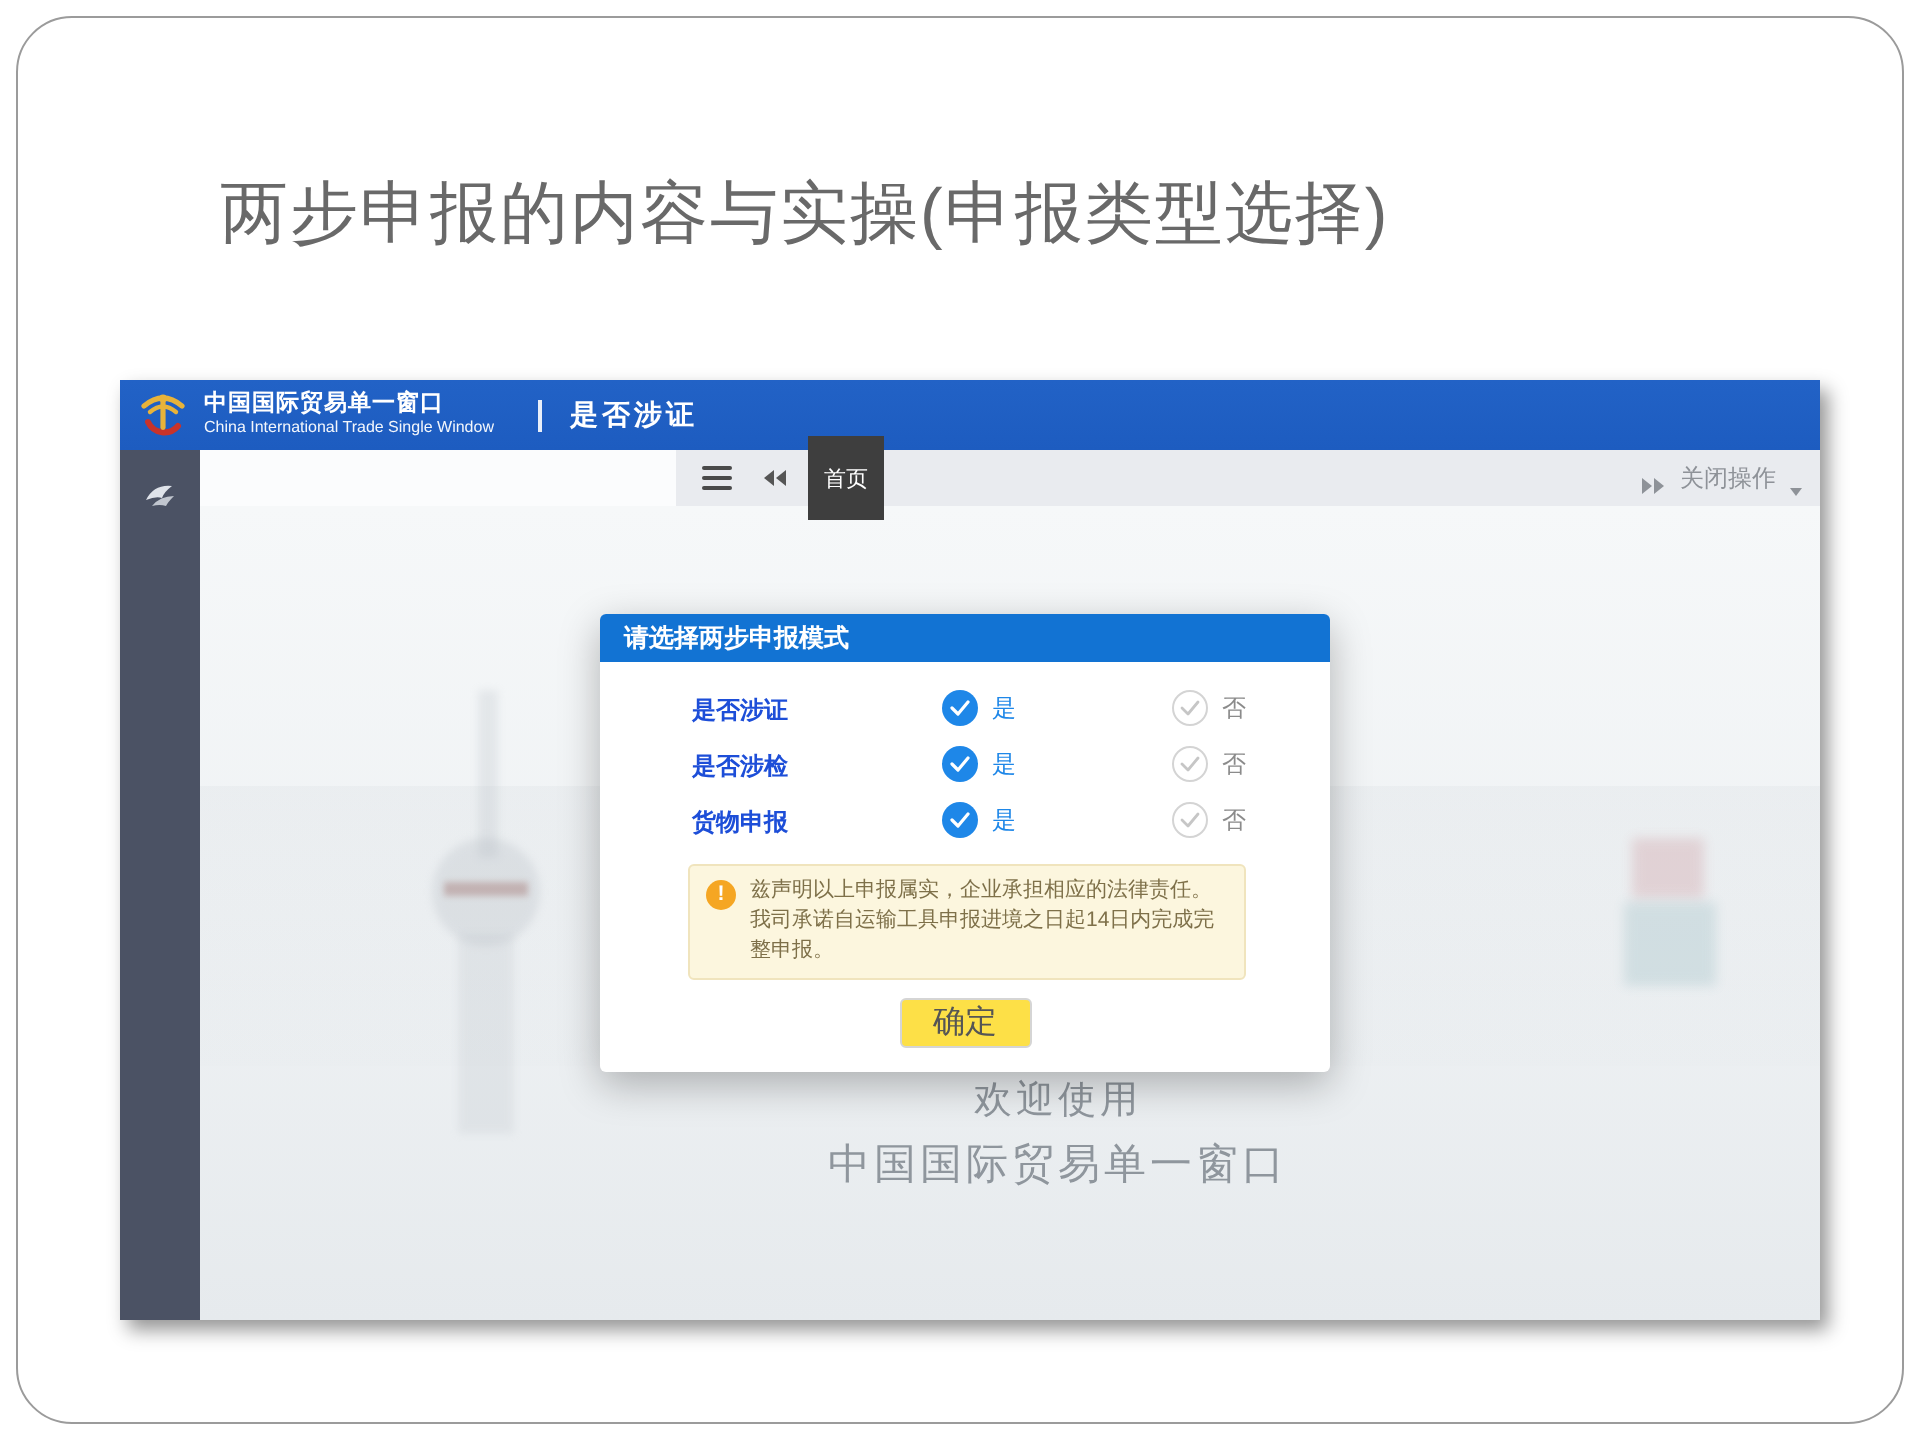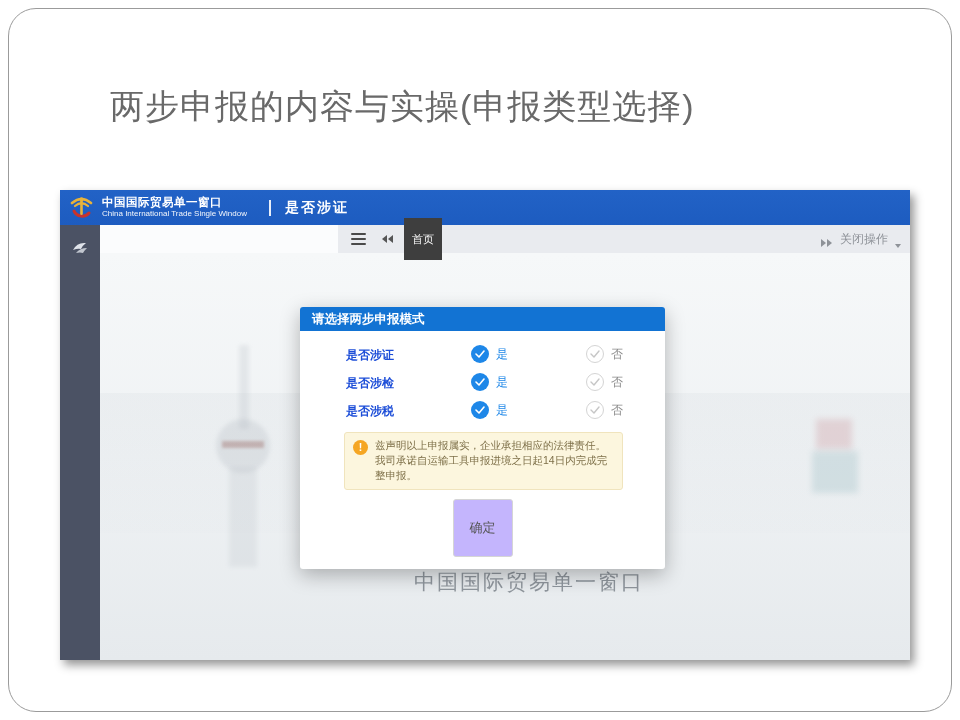--- a/index.html
+++ b/index.html
@@ -86,22 +86,22 @@
   .radio { width:18px; height:18px; border-radius:50%; display:flex; align-items:center; justify-content:center; }
   .radio-yes { background:var(--radio_blue); }
   .radio-no { background:#fff; border:1px solid #d4d4d4; }
   .yes-text { color:var(--radio_blue); font-size:12px; }
   .no-text { color:#8b8b8b; font-size:12px; }
   .notice { margin:8px 42px 0 44px; background:#fcf6de; border:1px solid #f0e4bd; border-radius:3px;
     padding:5px 8px 5px 30px; position:relative; font-size:10.5px; color:#7e7049; line-height:1.45; }
   .notice-icon { position:absolute; left:8px; top:7px; width:15px; height:15px; border-radius:50%;
     background:var(--warn_orange); color:#fff; font-size:10.5px; font-weight:bold; text-align:center; line-height:15px; }
   .confirm-row { text-align:center; margin-top:9px; }
-  .confirm-btn { display:inline-block; background:#c4b5fd; border:1px solid #d5d5d5; border-radius:3px;
-    padding:19px 16px; font-size:13px; color:#555; cursor:pointer; }
+  .confirm-btn { display:inline-block; background:#fde047; border:1px solid #d5d5d5; border-radius:3px;
+    padding:1px 16px; font-size:16px; color:#555; cursor:pointer; }
 </style>
 </head>
 <body>
 
 <div class="stage">
   <div class="slide-frame"></div>
   <div class="slide-title">两步申报的内容与实操(申报类型选择)</div>
 
   <div class="shot">
 
@@ -207,21 +207,21 @@
                   <span class="radio radio-no">
                     <svg width="10" height="8" viewBox="0 0 10 8">
                         <path d="M1 4 L4 7 L9 1" fill="none" stroke="#c6c6c6" stroke-width="1.4" stroke-linecap="round" stroke-linejoin="round"></path>
                       </svg>
                   </span>
                   <span class="no-text">否</span>
                 </span>
               </div>
 
               <div class="opt-row">
-                <span class="opt-label">是否涉税</span>
+                <span class="opt-label">货物申报</span>
                 <span class="choice choice-yes">
                   <span class="radio radio-yes">
                     <svg width="10" height="8" viewBox="0 0 10 8">
                         <path d="M1 4 L4 7 L9 1" fill="none" stroke="#fff" stroke-width="1.6" stroke-linecap="round" stroke-linejoin="round"></path>
                       </svg>
                   </span>
                   <span class="yes-text">是</span>
                 </span>
                 <span class="choice choice-no">
                   <span class="radio radio-no">

